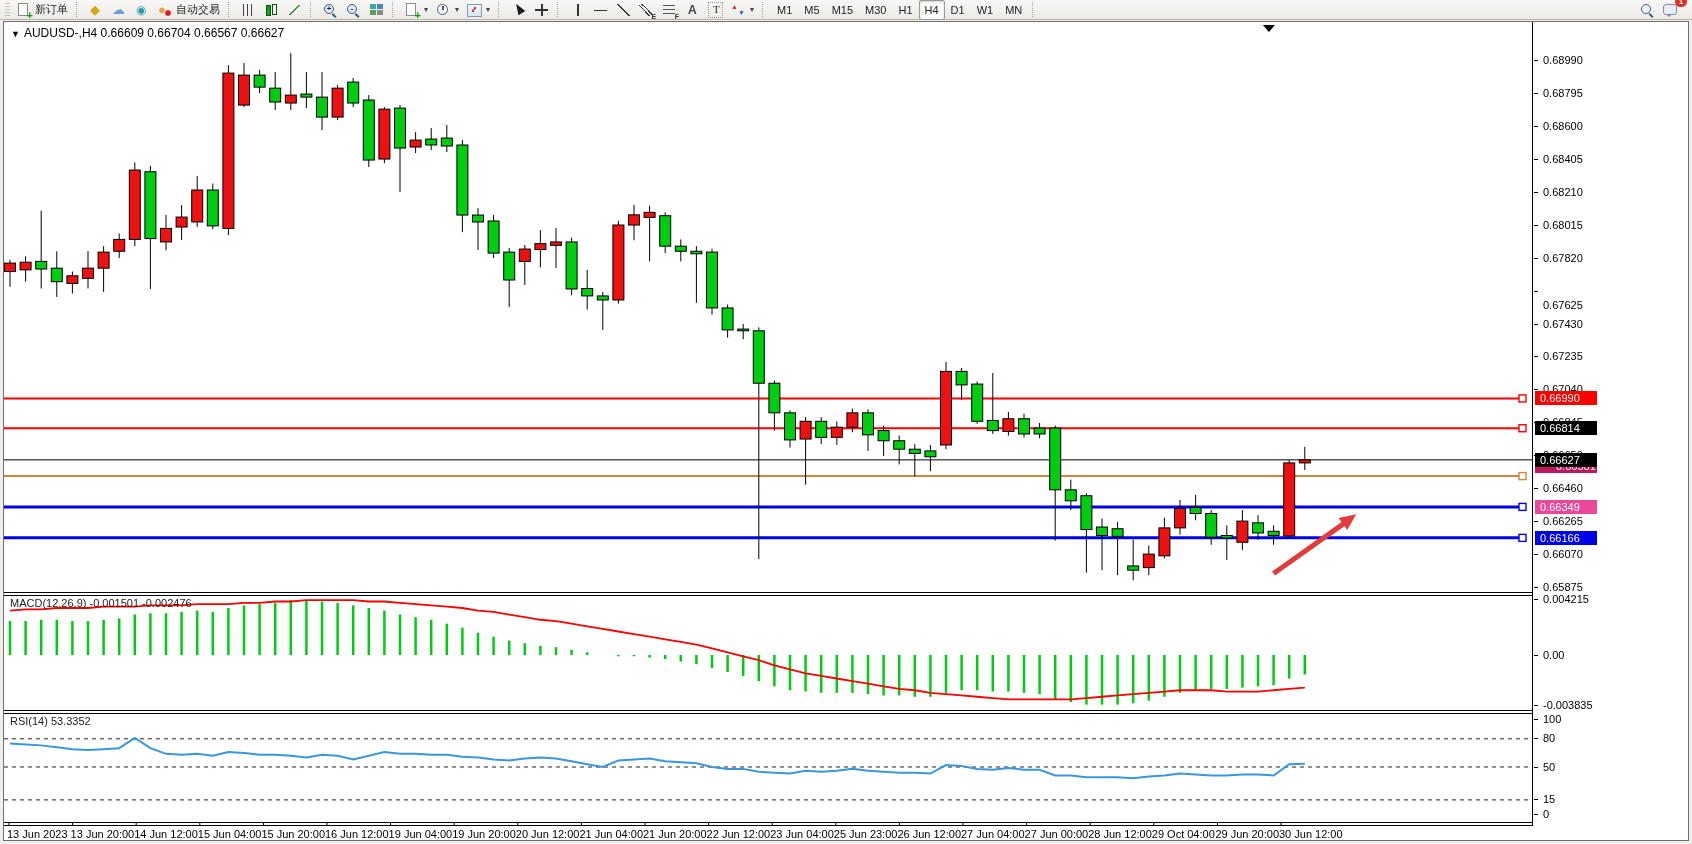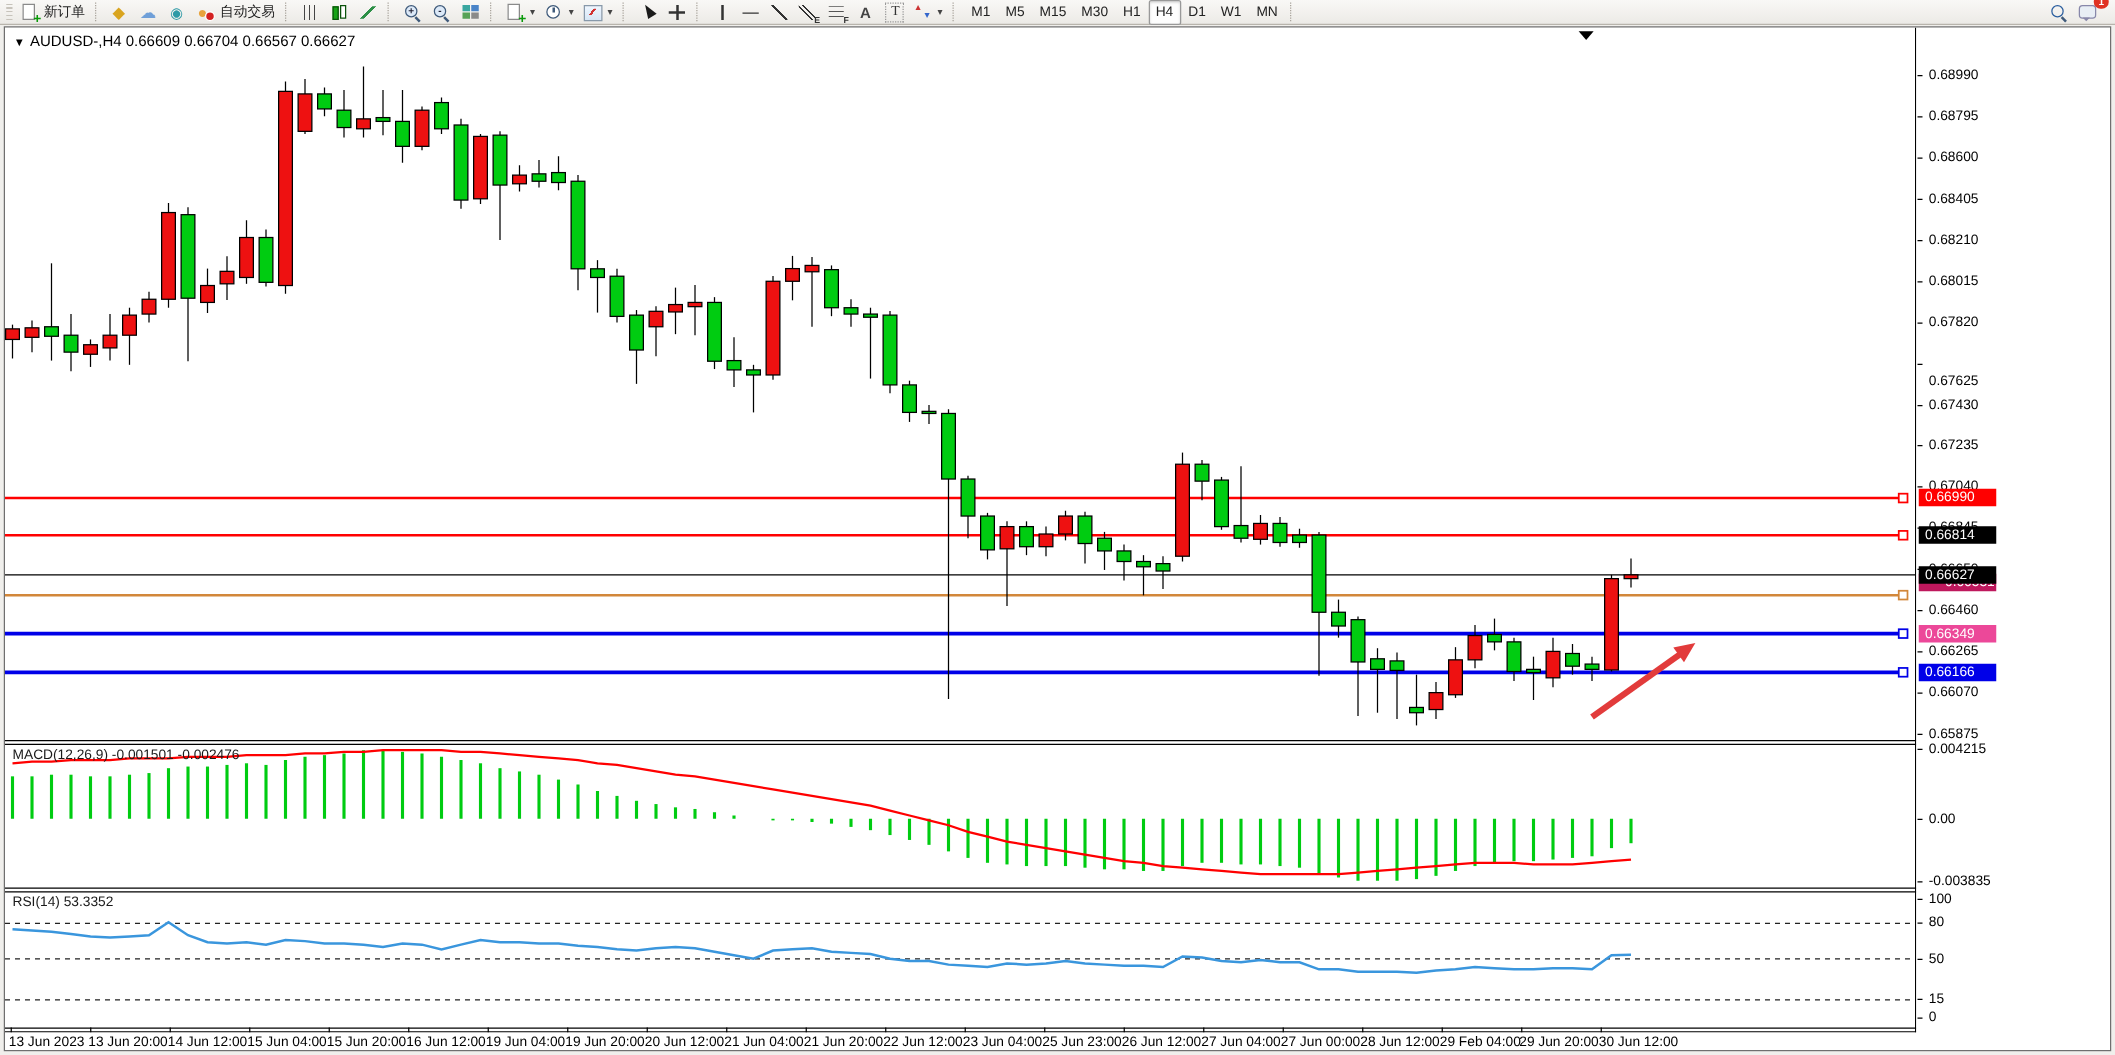--- a/index.html
+++ b/index.html
@@ -564,18 +564,18 @@
         <div class="t-lab" style="left: 511.8px;">20 Jun 12:00</div>
         <div class="t-lab" style="left: 575.4px;">21 Jun 04:00</div>
         <div class="t-lab" style="left: 639px;">21 Jun 20:00</div>
         <div class="t-lab" style="left: 702.6px;">22 Jun 12:00</div>
         <div class="t-lab" style="left: 766.2px;">23 Jun 04:00</div>
         <div class="t-lab" style="left: 829.8px;">25 Jun 23:00</div>
         <div class="t-lab" style="left: 893.4px;">26 Jun 12:00</div>
         <div class="t-lab" style="left: 957px;">27 Jun 04:00</div>
         <div class="t-lab" style="left: 1020.6px;">27 Jun 00:00</div>
         <div class="t-lab" style="left: 1084.2px;">28 Jun 12:00</div>
-        <div class="t-lab" style="left: 1147.8px;">29 Feb 04:00</div>
+        <div class="t-lab" style="left: 1147.8px;">29 Oct 04:00</div>
         <div class="t-lab" style="left: 1211.4px;">29 Jun 20:00</div>
         <div class="t-lab" style="left: 1275px;">30 Jun 12:00</div>
       </div>
   </div>
 </div>
 
 </body></html>

